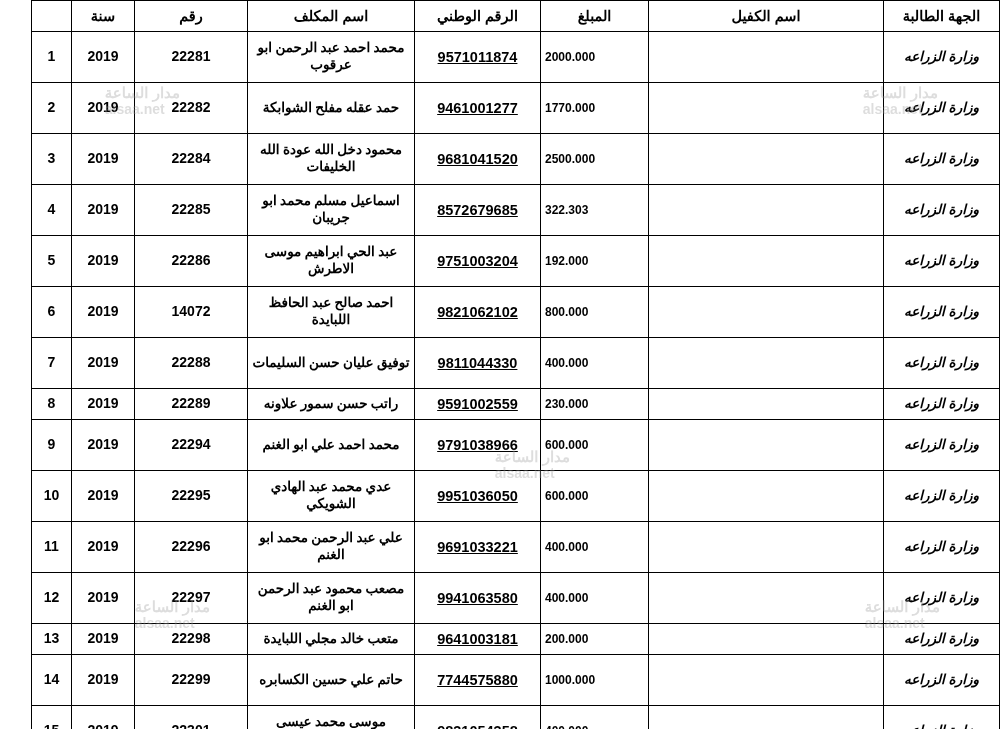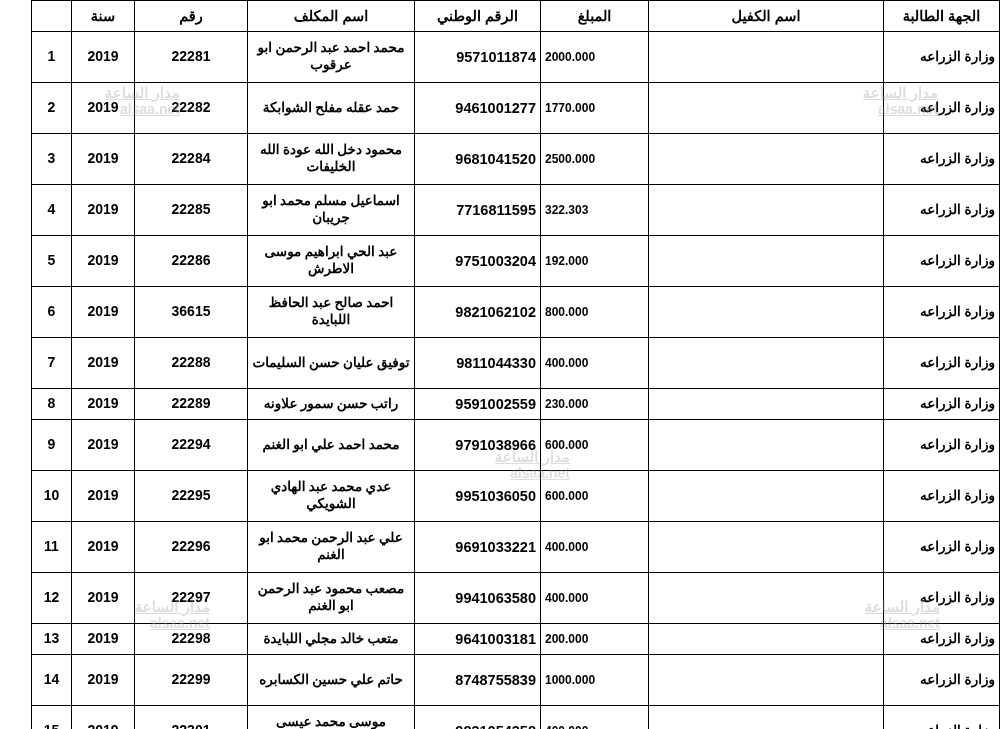--- a/index.html
+++ b/index.html
@@ -65,52 +65,53 @@
   td.idx, td.year, td.num {
     text-align: center;
     font-size: 14px;
   }
   td.name {
     text-align: center;
     font-size: 13.5px;
     font-family: Liberation Serif, serif;
   }
   td.national {
-    text-align: right;
+    text-align: center;
     direction: ltr;
     font-size: 14.5px;
+    text-decoration: underline;
   }
   td.amount {
     text-align: left;
     direction: ltr;
     font-size: 12px;
     padding-left: 8px;
   }
   td.sponsor {
     text-align: center;
   }
   td.entity {
-    text-align: right;
+    text-align: center;
     font-size: 13.5px;
+    font-style: italic;
   }
   tr.short td { height: 26px; }
 
   
   .wm {
     position: absolute;
     color: #9a9a9a;
     opacity: 0.33;
     font-size: 15px;
     font-weight: bold;
-    text-align: right;
+    text-align: left;
     line-height: 1.15;
     pointer-events: none;
     user-select: none;
     white-space: nowrap;
-    text-decoration: underline;
   }
   .wm .l2 { font-size: 14px; display: block; }
   .wm-1 { top: 84px; right: 62px; }
   .wm-2 { top: 84px; right: 820px; }
   .wm-3 { top: 448px; right: 430px; }
   .wm-4 { top: 598px; right: 60px; }
   .wm-5 { top: 598px; right: 790px; }
 </style>
 </head>
 <body>
@@ -168,21 +169,21 @@
         <td class="national">9681041520</td>
         <td class="name">محمود دخل الله عودة الله الخليفات</td>
         <td class="num">22284</td>
         <td class="year">2019</td>
         <td class="idx">3</td>
       </tr>
       <tr>
         <td class="entity">وزارة الزراعه</td>
         <td class="sponsor"></td>
         <td class="amount">322.303</td>
-        <td class="national">7716811595</td>
+        <td class="national">8572679685</td>
         <td class="name">اسماعيل مسلم محمد ابو جريبان</td>
         <td class="num">22285</td>
         <td class="year">2019</td>
         <td class="idx">4</td>
       </tr>
       <tr>
         <td class="entity">وزارة الزراعه</td>
         <td class="sponsor"></td>
         <td class="amount">192.000</td>
         <td class="national">9751003204</td>
@@ -190,21 +191,21 @@
         <td class="num">22286</td>
         <td class="year">2019</td>
         <td class="idx">5</td>
       </tr>
       <tr>
         <td class="entity">وزارة الزراعه</td>
         <td class="sponsor"></td>
         <td class="amount">800.000</td>
         <td class="national">9821062102</td>
         <td class="name">احمد صالح عبد الحافظ اللبايدة</td>
-        <td class="num">36615</td>
+        <td class="num">14072</td>
         <td class="year">2019</td>
         <td class="idx">6</td>
       </tr>
       <tr>
         <td class="entity">وزارة الزراعه</td>
         <td class="sponsor"></td>
         <td class="amount">400.000</td>
         <td class="national">9811044330</td>
         <td class="name">توفيق عليان حسن السليمات</td>
         <td class="num">22288</td>
@@ -268,21 +269,21 @@
         <td class="national">9641003181</td>
         <td class="name">متعب خالد مجلي اللبايدة</td>
         <td class="num">22298</td>
         <td class="year">2019</td>
         <td class="idx">13</td>
       </tr>
       <tr>
         <td class="entity">وزارة الزراعه</td>
         <td class="sponsor"></td>
         <td class="amount">1000.000</td>
-        <td class="national">8748755839</td>
+        <td class="national">7744575880</td>
         <td class="name">حاتم علي حسين الكسابره</td>
         <td class="num">22299</td>
         <td class="year">2019</td>
         <td class="idx">14</td>
       </tr>
       <tr>
         <td class="entity">وزارة الزراعه</td>
         <td class="sponsor"></td>
         <td class="amount">400.000</td>
         <td class="national">9831054358</td>

